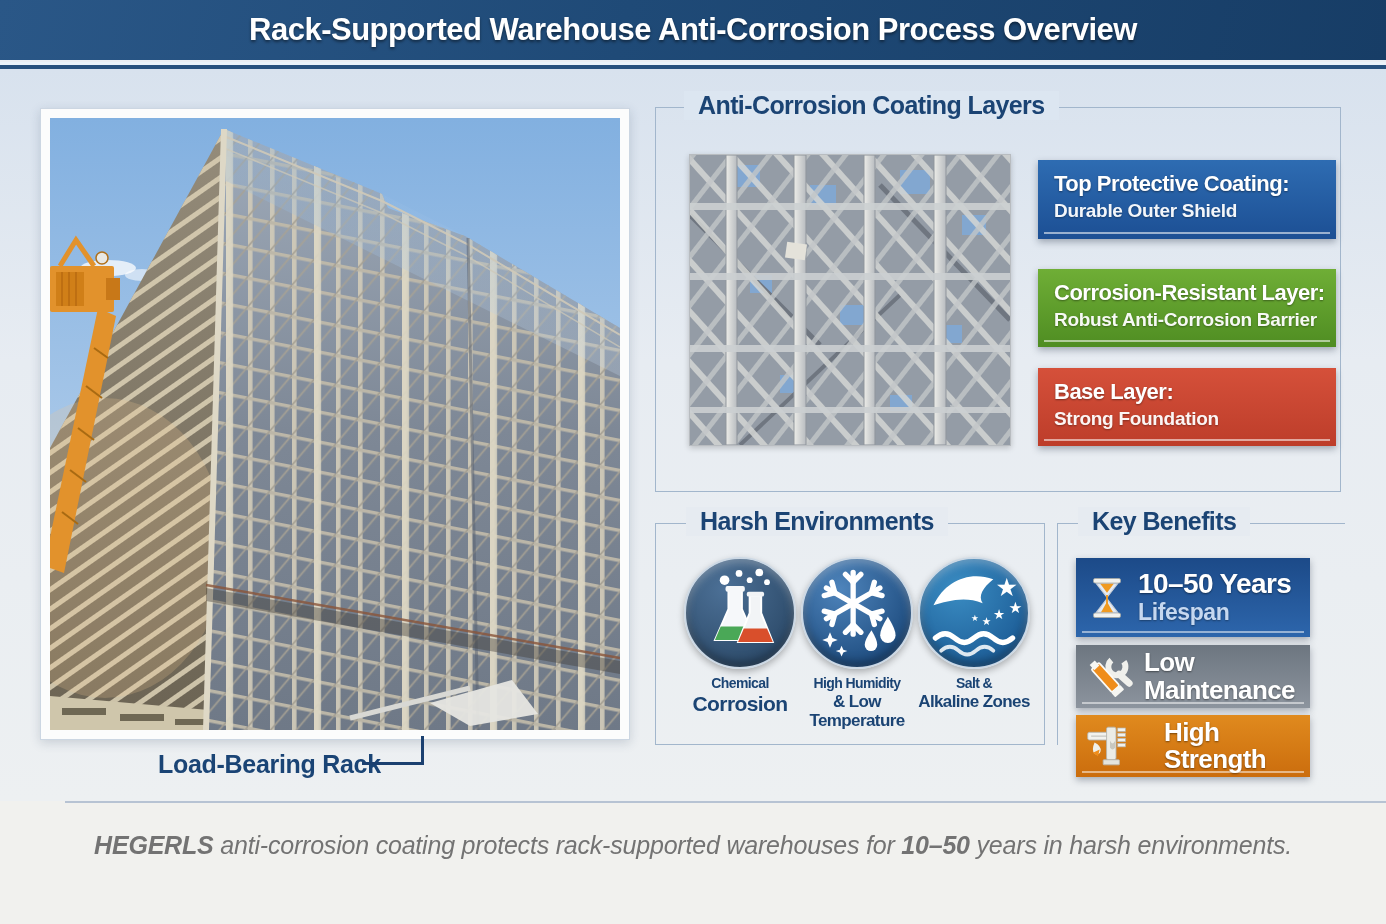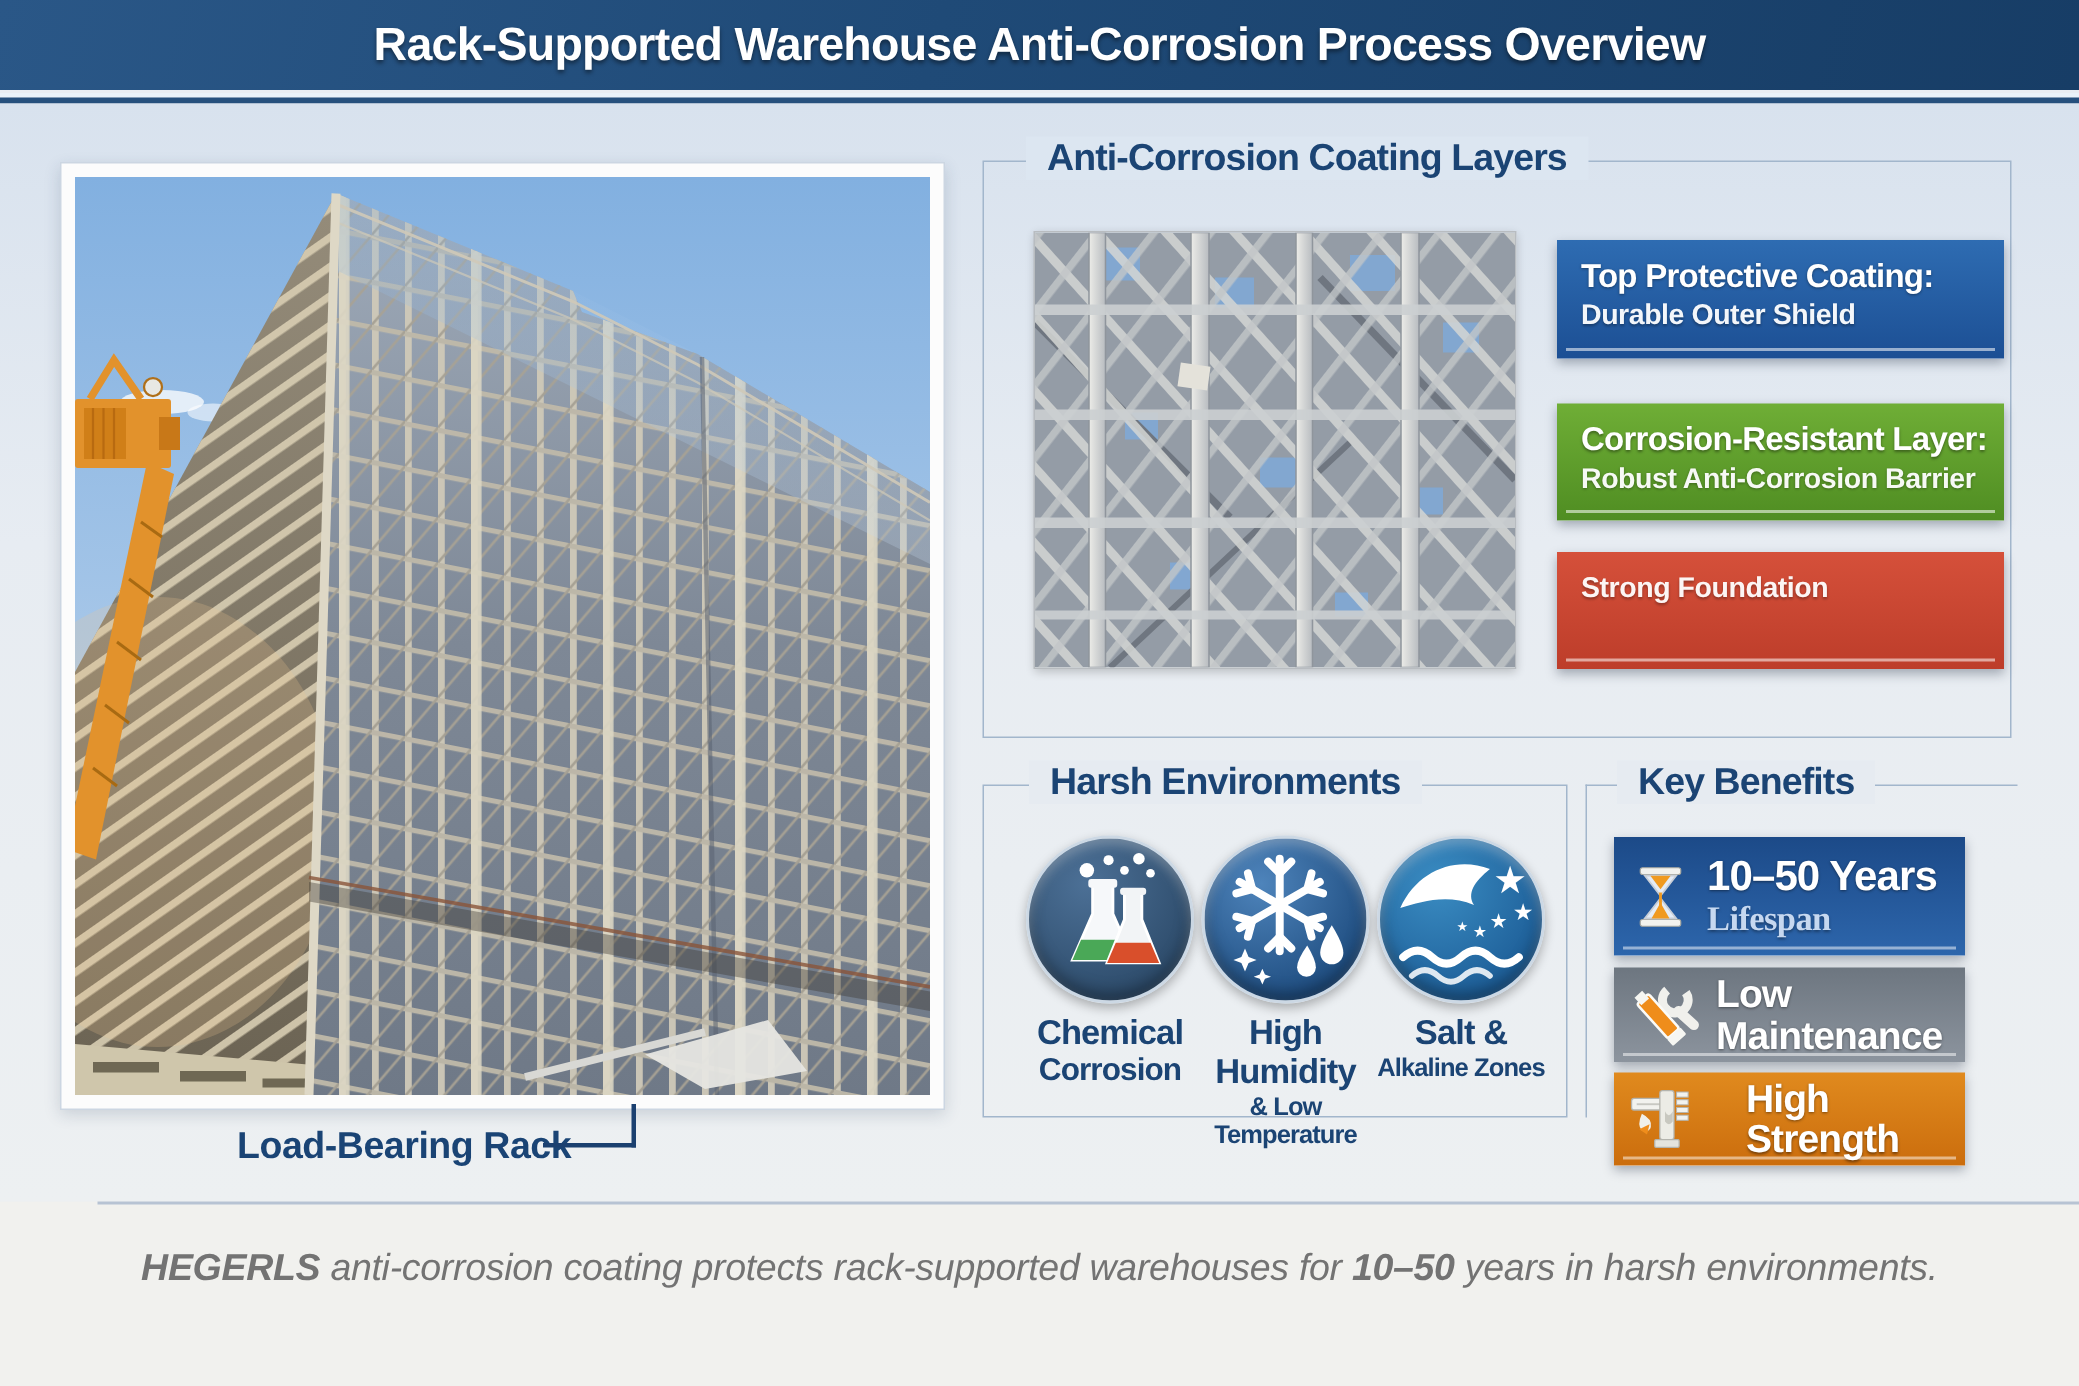--- a/index.html
+++ b/index.html
@@ -55,38 +55,38 @@
   .circle{position:absolute;top:33px;width:112px;height:112px;border-radius:50%;box-sizing:border-box;
           border:2px solid #ccd8e4;
           box-shadow:inset 0 4px 8px rgba(255,255,255,.3),inset 0 -5px 10px rgba(0,0,0,.35),
                      0 3px 7px rgba(0,0,0,.28);}
   .c1{left:28px;background:radial-gradient(circle at 35% 28%,#4c7096,#2c4a69 78%);}
   .c2{left:145px;background:radial-gradient(circle at 35% 28%,#4e84bb,#1d4b7e 78%);}
   .c3{left:262px;background:radial-gradient(circle at 35% 28%,#3a8cc2,#1c5c96 78%);}
   .h-label{position:absolute;top:152px;width:134px;text-align:center;color:#1b4474;
            font-weight:bold;line-height:1.12;letter-spacing:-.6px;}
   .hl-1{left:17px;}.hl-2{left:134px;}.hl-3{left:251px;}
-  .h-label .l1{font-size:23px;}
+  .h-label .l1{font-size:14px;}
   .h-label .l2{font-size:21px;}
   .hl-2 .l2,.hl-3 .l2{font-size:17px;}
   
   .benefit-bar{position:absolute;left:18px;width:234px;box-sizing:border-box;display:flex;
                align-items:center;padding-left:10px;color:#fff;
                box-shadow:0 3px 7px rgba(30,40,60,.35);}
   .benefit-bar::after{content:"";position:absolute;left:6px;right:6px;bottom:4px;height:2px;
                       background:rgba(255,255,255,.5);}
   .bb-1{top:34px;height:79px;background:linear-gradient(180deg,#1c4a88,#2d66ac);}
   .bb-2{top:121px;height:63px;background:linear-gradient(180deg,#6d7680,#8c949e);}
   .bb-3{top:191px;height:62px;background:linear-gradient(180deg,#e08a1e,#cb6d0d);gap:20px;}
   .b-icon{flex:none;margin-right:10px;display:flex;align-items:center;}
   .b-text .t1{font-size:26px;font-weight:bold;letter-spacing:-.6px;line-height:1.05;
               text-shadow:0 1px 2px rgba(0,0,0,.45);}
   .bb-1 .b-text .t1{font-size:28px;}
   .b-text .t2{font-size:23px;font-weight:bold;color:#c6d8f0;margin-top:1px;letter-spacing:-.4px;
-              text-shadow:0 1px 2px rgba(0,0,0,.35);font-family:Liberation Serif, serif;}
+              text-shadow:0 1px 2px rgba(0,0,0,.35);}
   
   .footer-text{position:absolute;left:0;top:831px;width:1386px;text-align:center;
                font-size:25px;font-style:italic;color:#737373;letter-spacing:-.2px;}
   .fbold{font-weight:bold;}
 </style>
 </head>
 <body>
 
 <div id="stage">
 
@@ -235,20 +235,21 @@
 
     <div class="layer-bar lb-2">
       <div class="layer-name">Corrosion-Resistant Layer:</div>
       <div class="layer-desc">Robust Anti-Corrosion Barrier</div>
     </div>
     <div class="layer-bar lb-1">
       <div class="layer-name">Top Protective Coating:</div>
       <div class="layer-desc">Durable Outer Shield</div>
     </div>
     <div class="layer-bar lb-3">
+      <div class="layer-name">Base Layer:</div>
       <div class="layer-desc">Strong Foundation</div>
     </div>
   </div>
 
   <div class="panel p-harsh">
     <span class="panel-title">Harsh Environments</span>
 
     <div class="circle c1">
       <svg width="108" height="108" viewBox="0 0 112 112">
         <g fill="#ffffff">

